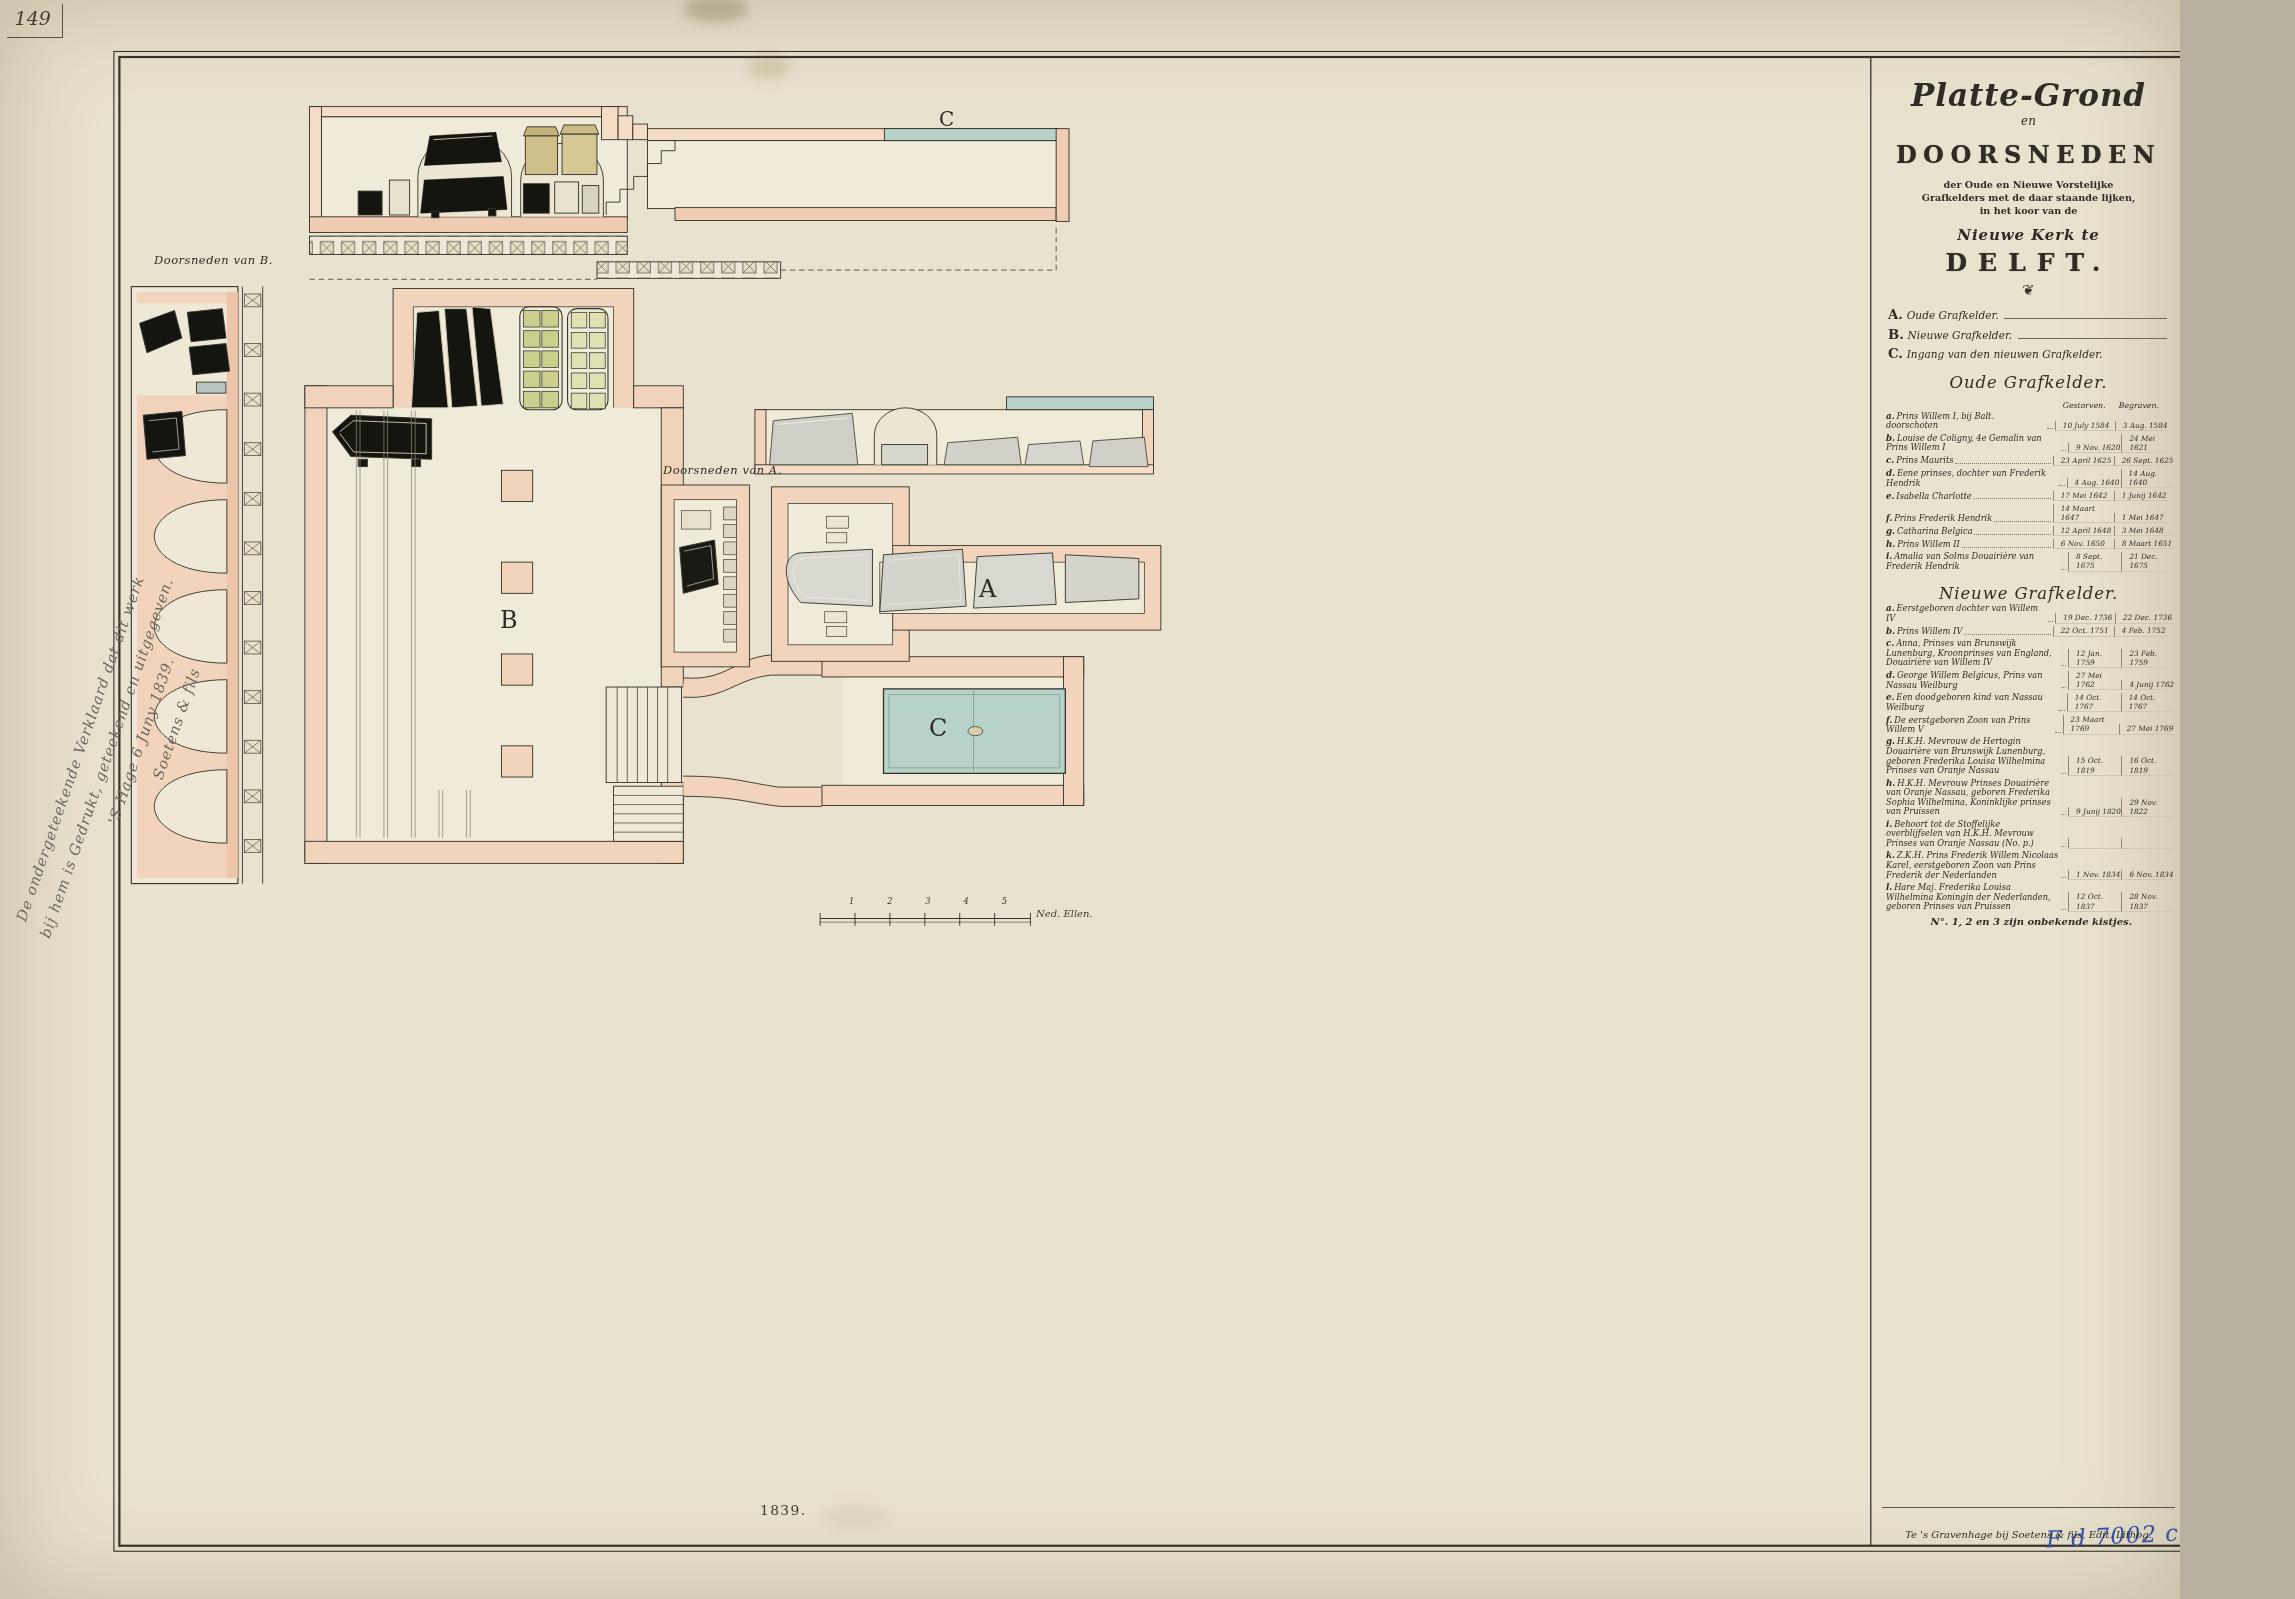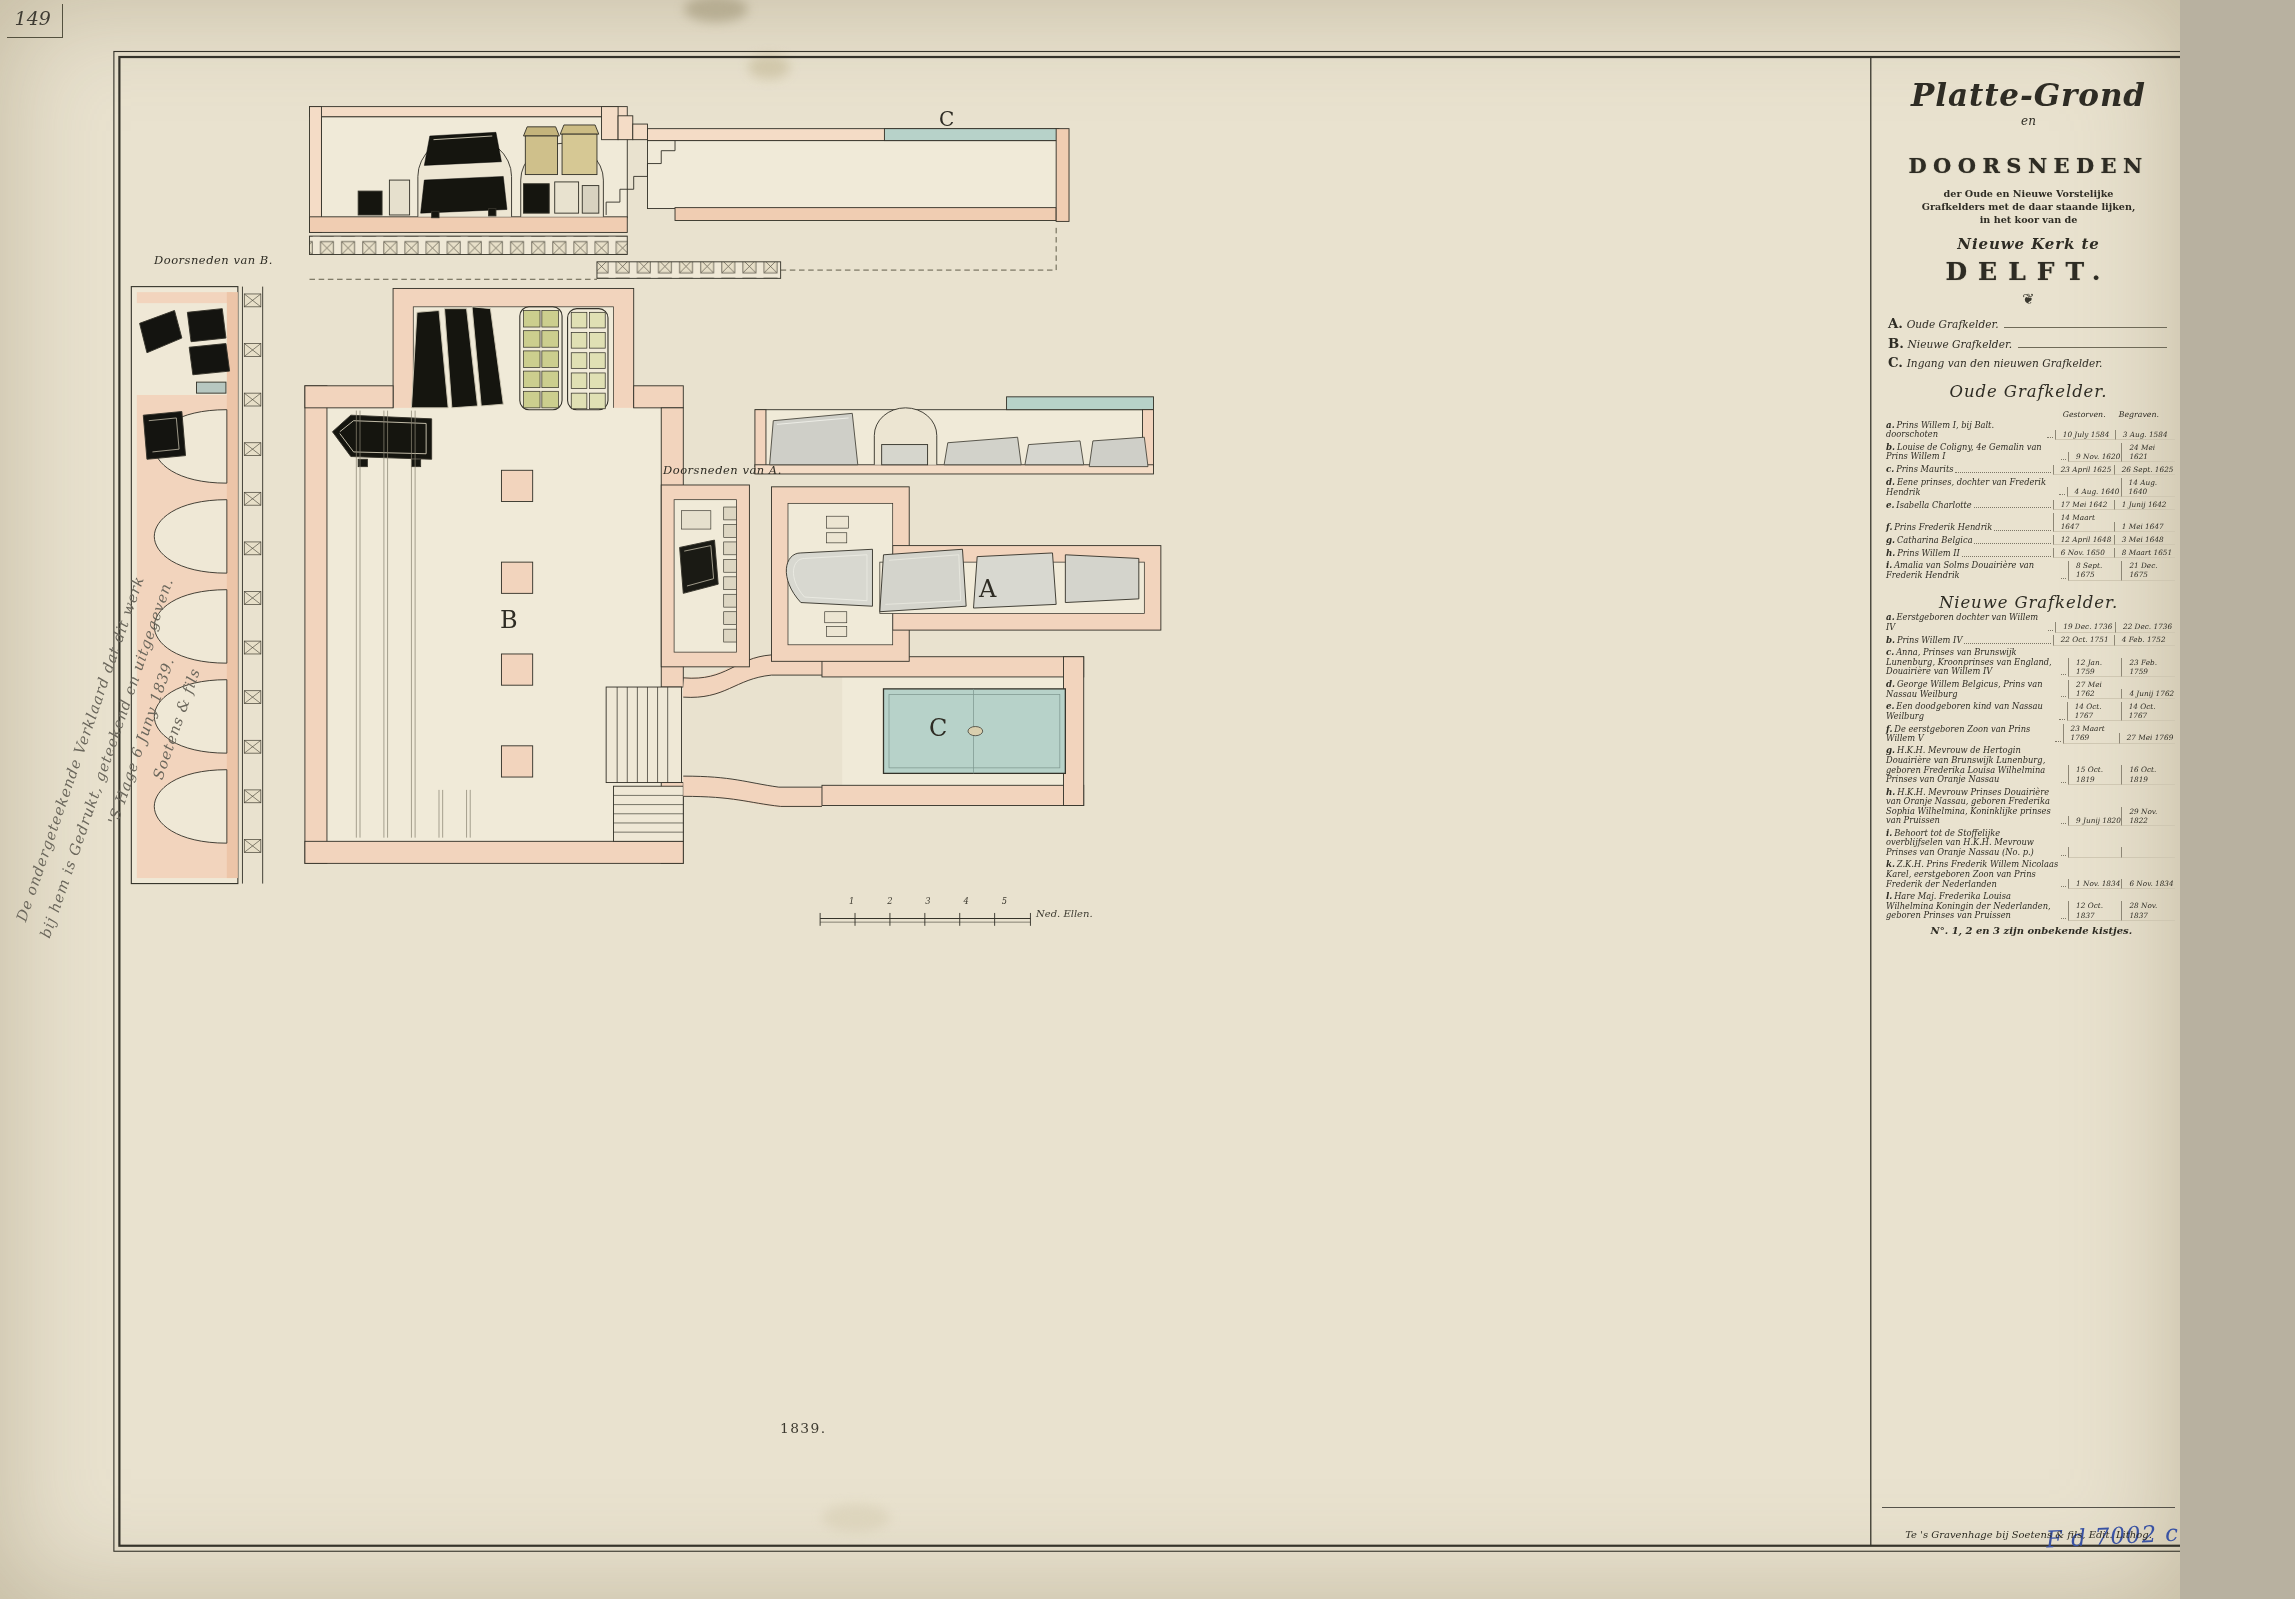--- a/index.html
+++ b/index.html
@@ -18,32 +18,32 @@
   
   #margin-note{left:-138px;top:707px;width:514px;transform:rotate(-71deg);
     color:#6b675c;font-style:italic;font-size:14.7px;line-height:27.5px;text-align:center;letter-spacing:0.9px;}
   #margin-note .mn-line:nth-child(3){margin-left:55px;}
   #margin-note .mn-line:nth-child(4){margin-left:110px;}
 
   
   .dlabel{position:absolute;color:#2e2c24;font-size:11.5px;letter-spacing:0.5px;font-style:italic;}
   .dletter{position:absolute;color:#2e2c24;font-size:24px;}
   #lbl-sect-c{font-size:20px;}
-  #year-mark{position:absolute;left:760px;top:1420px;font-size:13.8px;letter-spacing:1.4px;color:#3d3a30;margin-left:20px;}
+  #year-mark{position:absolute;left:760px;top:1502px;font-size:13.8px;letter-spacing:1.4px;color:#3d3a30;}
   #scale-ticks{position:absolute;left:849px;top:896px;width:158px;display:flex;
     justify-content:space-between;font-size:8.3px;font-style:italic;color:#3d3a30;}
   #scale-name{position:absolute;left:1036px;top:908px;font-size:10px;font-style:italic;color:#3d3a30;}
   #inventory-number{position:absolute;left:2046px;top:1523px;font-size:23px;font-style:italic;
     color:#3952a3;transform:rotate(-3deg);letter-spacing:0.9px;}
 
   
   .tb{position:absolute;left:1875px;top:59px;width:307px;height:1486px;color:#2e2c24;text-align:center;}
   .tb-title1{font-size:31px;font-style:italic;font-weight:bold;margin-top:18.4px;letter-spacing:0.9px;}
   .tb-en{font-size:12px;font-style:italic;margin-top:0.9px;}
-  .tb-title3{font-size:21px;font-weight:bold;letter-spacing:6.4px;margin-top:25px;text-shadow:0 0 0.9px #6a6555;}
+  .tb-title3{font-size:24px;font-weight:bold;letter-spacing:6.4px;margin-top:12px;text-shadow:0 0 0.9px #6a6555;}
   .tb-sub{font-size:9.6px;font-weight:bold;line-height:13.3px;margin-top:8.3px;}
   .tb-church{font-size:15px;font-style:italic;font-weight:bold;margin-top:8.3px;letter-spacing:0.9px;}
   .tb-city{font-size:25px;font-weight:bold;letter-spacing:11px;margin-top:4.6px;text-shadow:0 0 0.9px #6a6555;text-align:center;}
   .tb-orn{font-size:14.7px;margin-top:3.7px;color:#3a382e;}
   .legend{margin:9.2px 13px 0;text-align:left;font-size:10.6px;}
   .leg-row{display:flex;align-items:baseline;margin-bottom:4.6px;}
   .leg-letter{font-weight:bold;font-size:13.3px;margin-right:3.7px;}
   .leg-text{font-style:italic;white-space:nowrap;}
   .leg-leader{flex:1;min-width:3.7px;border-bottom:0.9px solid #6f6a58;margin:0 1.8px 2.8px 5.5px;}
   .vault-head{font-size:16.5px;font-style:italic;margin-top:12px;letter-spacing:0.9px;}

